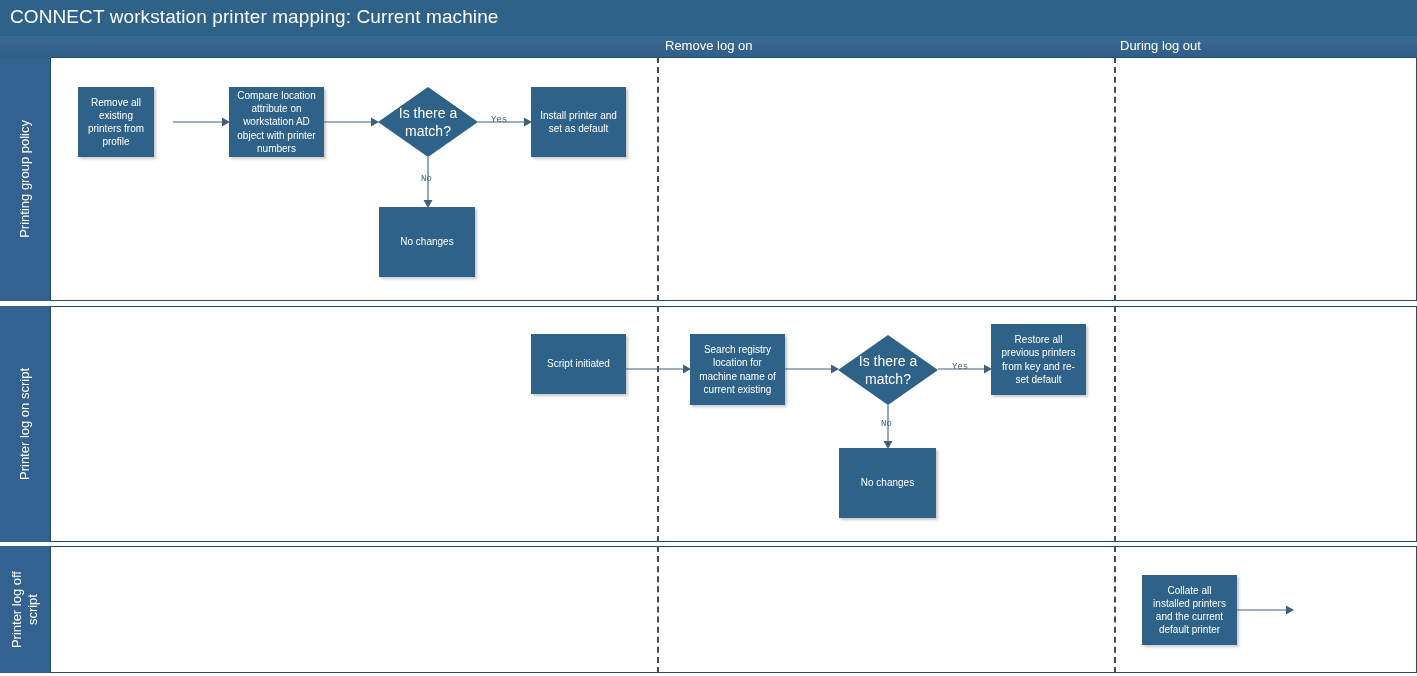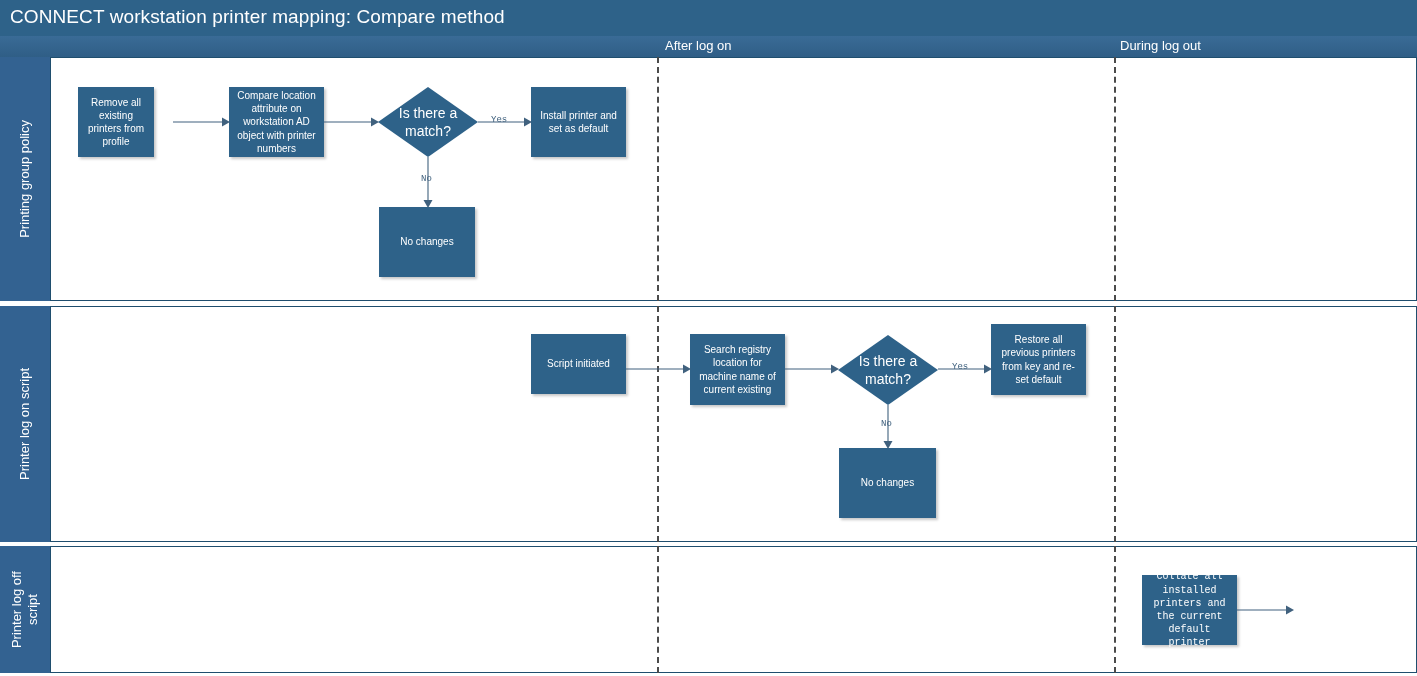--- a/index.html
+++ b/index.html
@@ -148,26 +148,26 @@
     white-space: nowrap;
     font-family: Liberation Mono, monospace;
   }
 </style>
 </head>
 <body>
 
 <div id="canvas">
 
   <div class="title-bar">
-    <div class="title-text">CONNECT workstation printer mapping: Compare method</div>
+    <div class="title-text">CONNECT workstation printer mapping: Current machine</div>
   </div>
 
   <div class="phase-band"></div>
   <div class="phase-label" style="left:65px;margin-top:21px;">During log on</div>
-  <div class="phase-label" style="left:665px;">After log on</div>
+  <div class="phase-label" style="left:665px;">Remove log on</div>
   <div class="phase-label" style="left:1120px;">During log out</div>
 
   <div class="lane-label" style="top:57px; height:244px;">
     <span class="vtext">Printing group policy</span>
   </div>
   <div class="lane-body" style="top:57px; height:244px; width:1367px;"></div>
 
   <div class="divider" style="left:657px; top:57px; height:244px;"></div>
   <div class="divider" style="left:1114px; top:57px; height:244px;"></div>
 
@@ -243,21 +243,21 @@
 
   <div class="lane-label" style="top:546px; height:127px;">
     <span class="vtext">Printer log off
 script</span>
   </div>
   <div class="lane-body" style="top:546px; height:127px; width:1367px;"></div>
 
   <div class="divider" style="left:657px; top:546px; height:127px;"></div>
   <div class="divider" style="left:1114px; top:546px; height:127px;"></div>
 
-  <div class="node" style="left:1142px; top:575px; width:95px; height:70px;font-family:Liberation Mono, monospace;">Collate all installed printers and the current default printer</div>
+  <div class="node" style="left:1142px; top:575px; width:95px; height:70px;">Collate all installed printers and the current default printer</div>
 
 
   <svg class="conn" style="left:0; top:0; width:1417px; height:676px;">
     <line x1="1237" y1="610" x2="1286" y2="610"></line>
     <polygon points="1286,605.5 1294,610 1286,614.5"></polygon>
   </svg>
 
 </div>
 
 </body></html>

